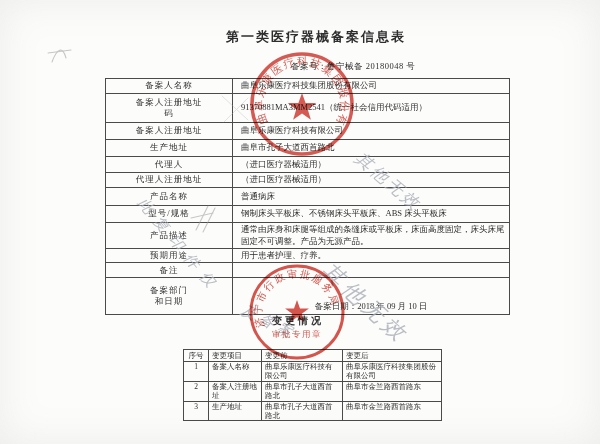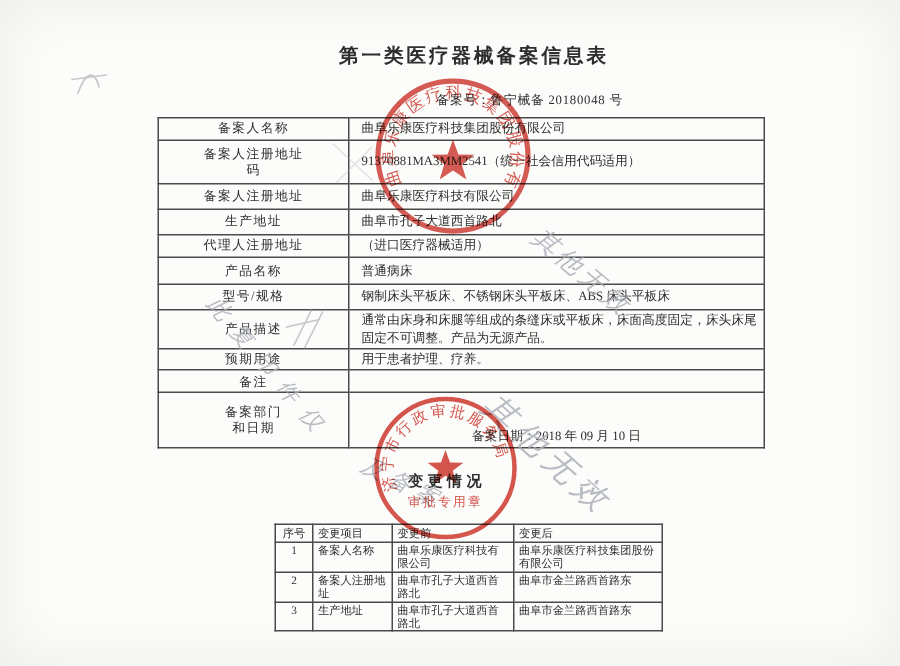--- a/index.html
+++ b/index.html
@@ -64,20 +64,24 @@
 码</td>
         <td class="val">91370881MA3MM2541（统一社会信用代码适用）</td>
       </tr>
       <tr class="mr3">
         <td class="lbl">备案人注册地址</td>
         <td class="val">曲阜乐康医疗科技有限公司</td>
       </tr>
       <tr class="mr4">
         <td class="lbl">生产地址</td>
         <td class="val">曲阜市孔子大道西首路北</td>
+      </tr>
+      <tr class="mr5">
+        <td class="lbl">代理人</td>
+        <td class="val">（进口医疗器械适用）</td>
       </tr>
       <tr class="mr6">
         <td class="lbl">代理人注册地址</td>
         <td class="val">（进口医疗器械适用）</td>
       </tr>
       <tr class="mr7">
         <td class="lbl">产品名称</td>
         <td class="val">普通病床</td>
       </tr>
       <tr class="mr8">

